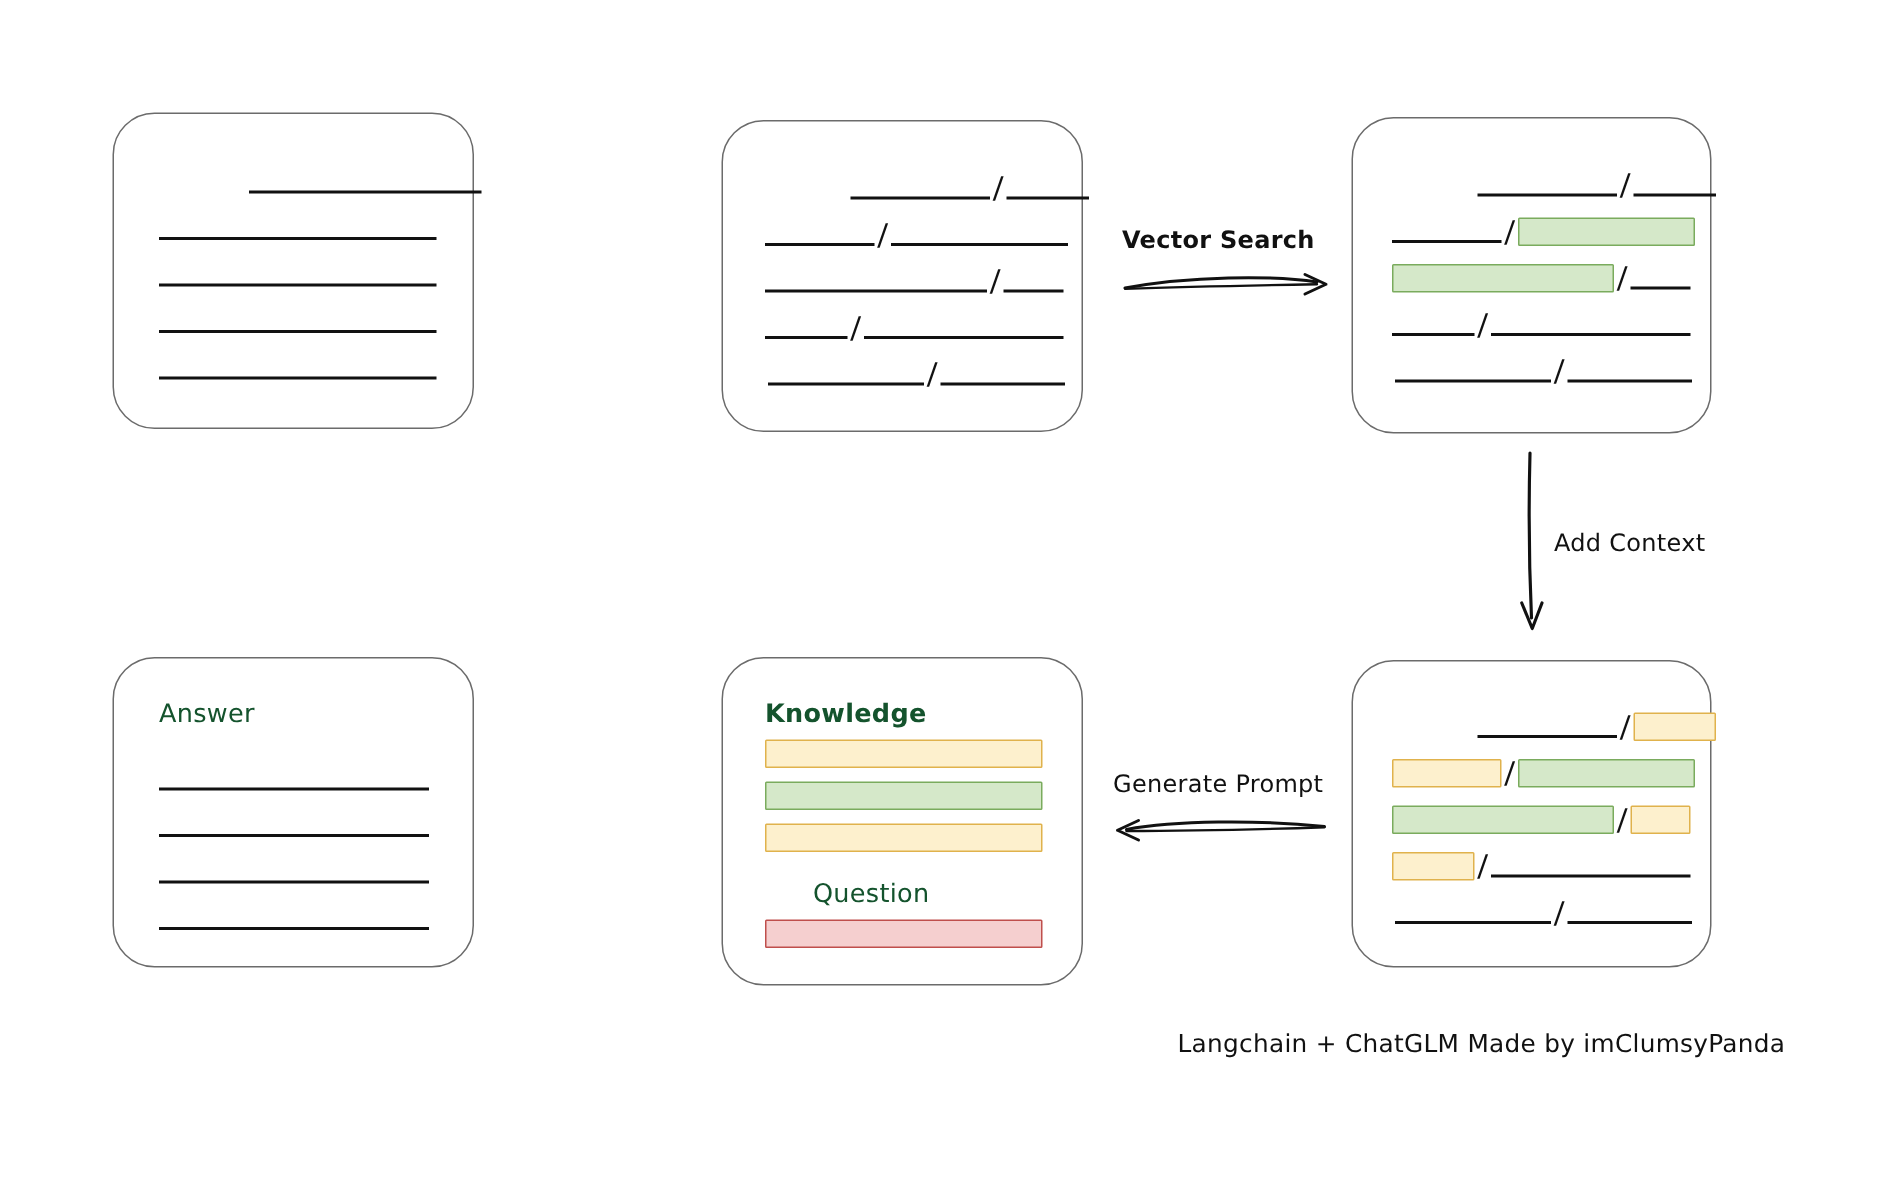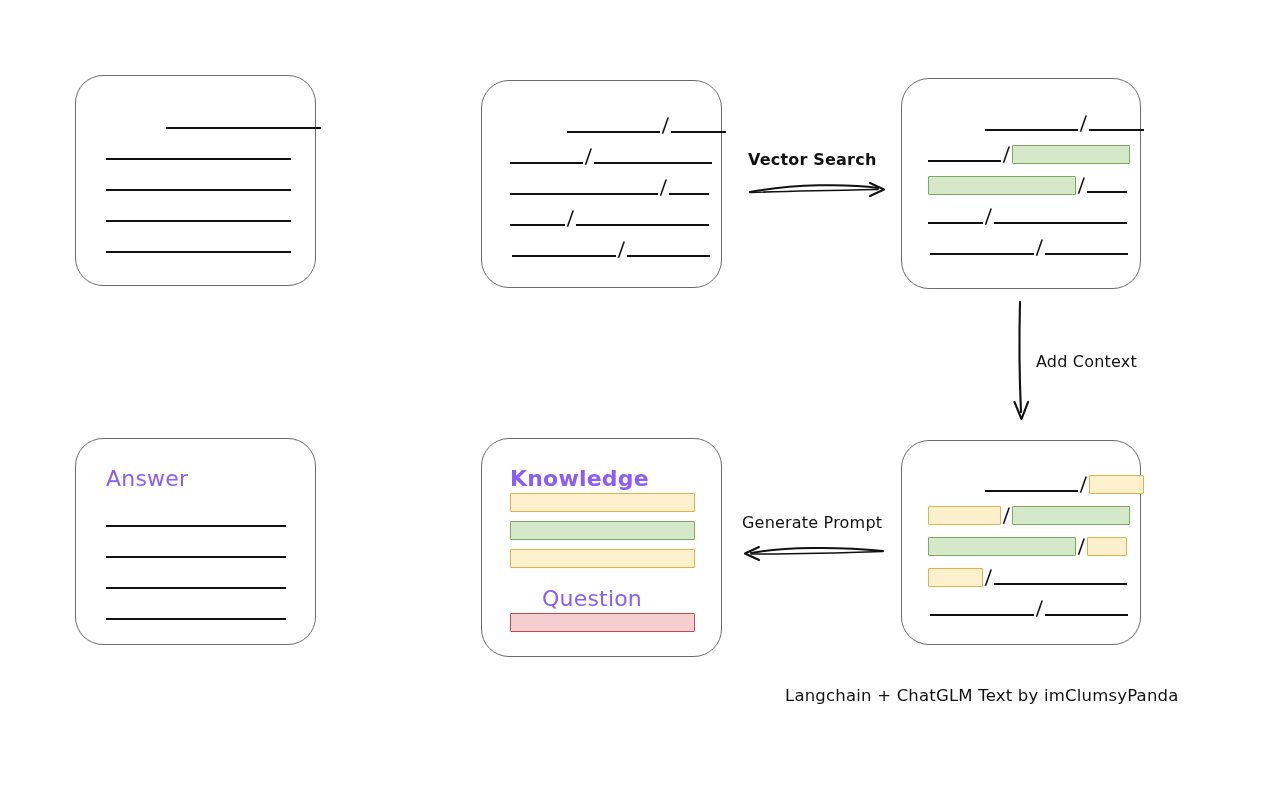--- a/index.html
+++ b/index.html
@@ -66,23 +66,23 @@
     border-radius: 1px;
     align-self: center;
   }
   .bar-green  { background: #d5e8c9; border: 1.6px solid #7aab5d; }
   .bar-yellow { background: #fdf0cd; border: 1.6px solid #e0b24c; }
   .bar-red    { background: #f5cfcf; border: 1.6px solid #bf4f4c; }
 
   
   .box-title {
     position: absolute;
-    font-size: 22px;
+    font-size: 17px;
     letter-spacing: .2px;
-    color: #8b5cf6;
+    color: #14532d;
     white-space: nowrap;
   }
 
   
   .arrow-wrap { position: absolute; }
   .arrow-label {
     position: absolute;
     font-size: 16px;
     color: #111111;
     white-space: nowrap;
@@ -144,21 +144,21 @@
 
   <div class="arrow-wrap" style="left:1000px; top:300px; width:160px; height:125px;">
     <div class="arrow-label" style="left:36px; top:52px;">Add Context</div>
     <svg class="arrow-svg" width="40" height="122" style="left:8px; top:0px;">
       <path d="M12,2 C11,40 11.5,80 13,112" stroke-width="2.1" stroke-linecap="round"></path>
       <path d="M6.5,102 L13.5,119 L20,102" stroke-width="2.1" stroke-linejoin="round" stroke-linecap="round"></path>
     </svg>
   </div>
 
 
-  <div class="caption" style="left:785px; top:686px;">Langchain + ChatGLM Text by imClumsyPanda</div>
+  <div class="caption" style="left:785px; top:686px;">Langchain + ChatGLM Made by imClumsyPanda</div>
 
 <div class="row" style="left: 106px; top: 110px;">
       <span style="display: inline-block; width: 60px;"></span>
       <span class="seg-line" style="width: 155px;"></span>
     </div>
     <div class="row" style="left: 106px; top: 141px;">
       <span class="seg-line" style="width: 185px;"></span>
     </div>
     <div class="row" style="left: 106px; top: 172px;">
       <span class="seg-line" style="width: 185px;"></span>

